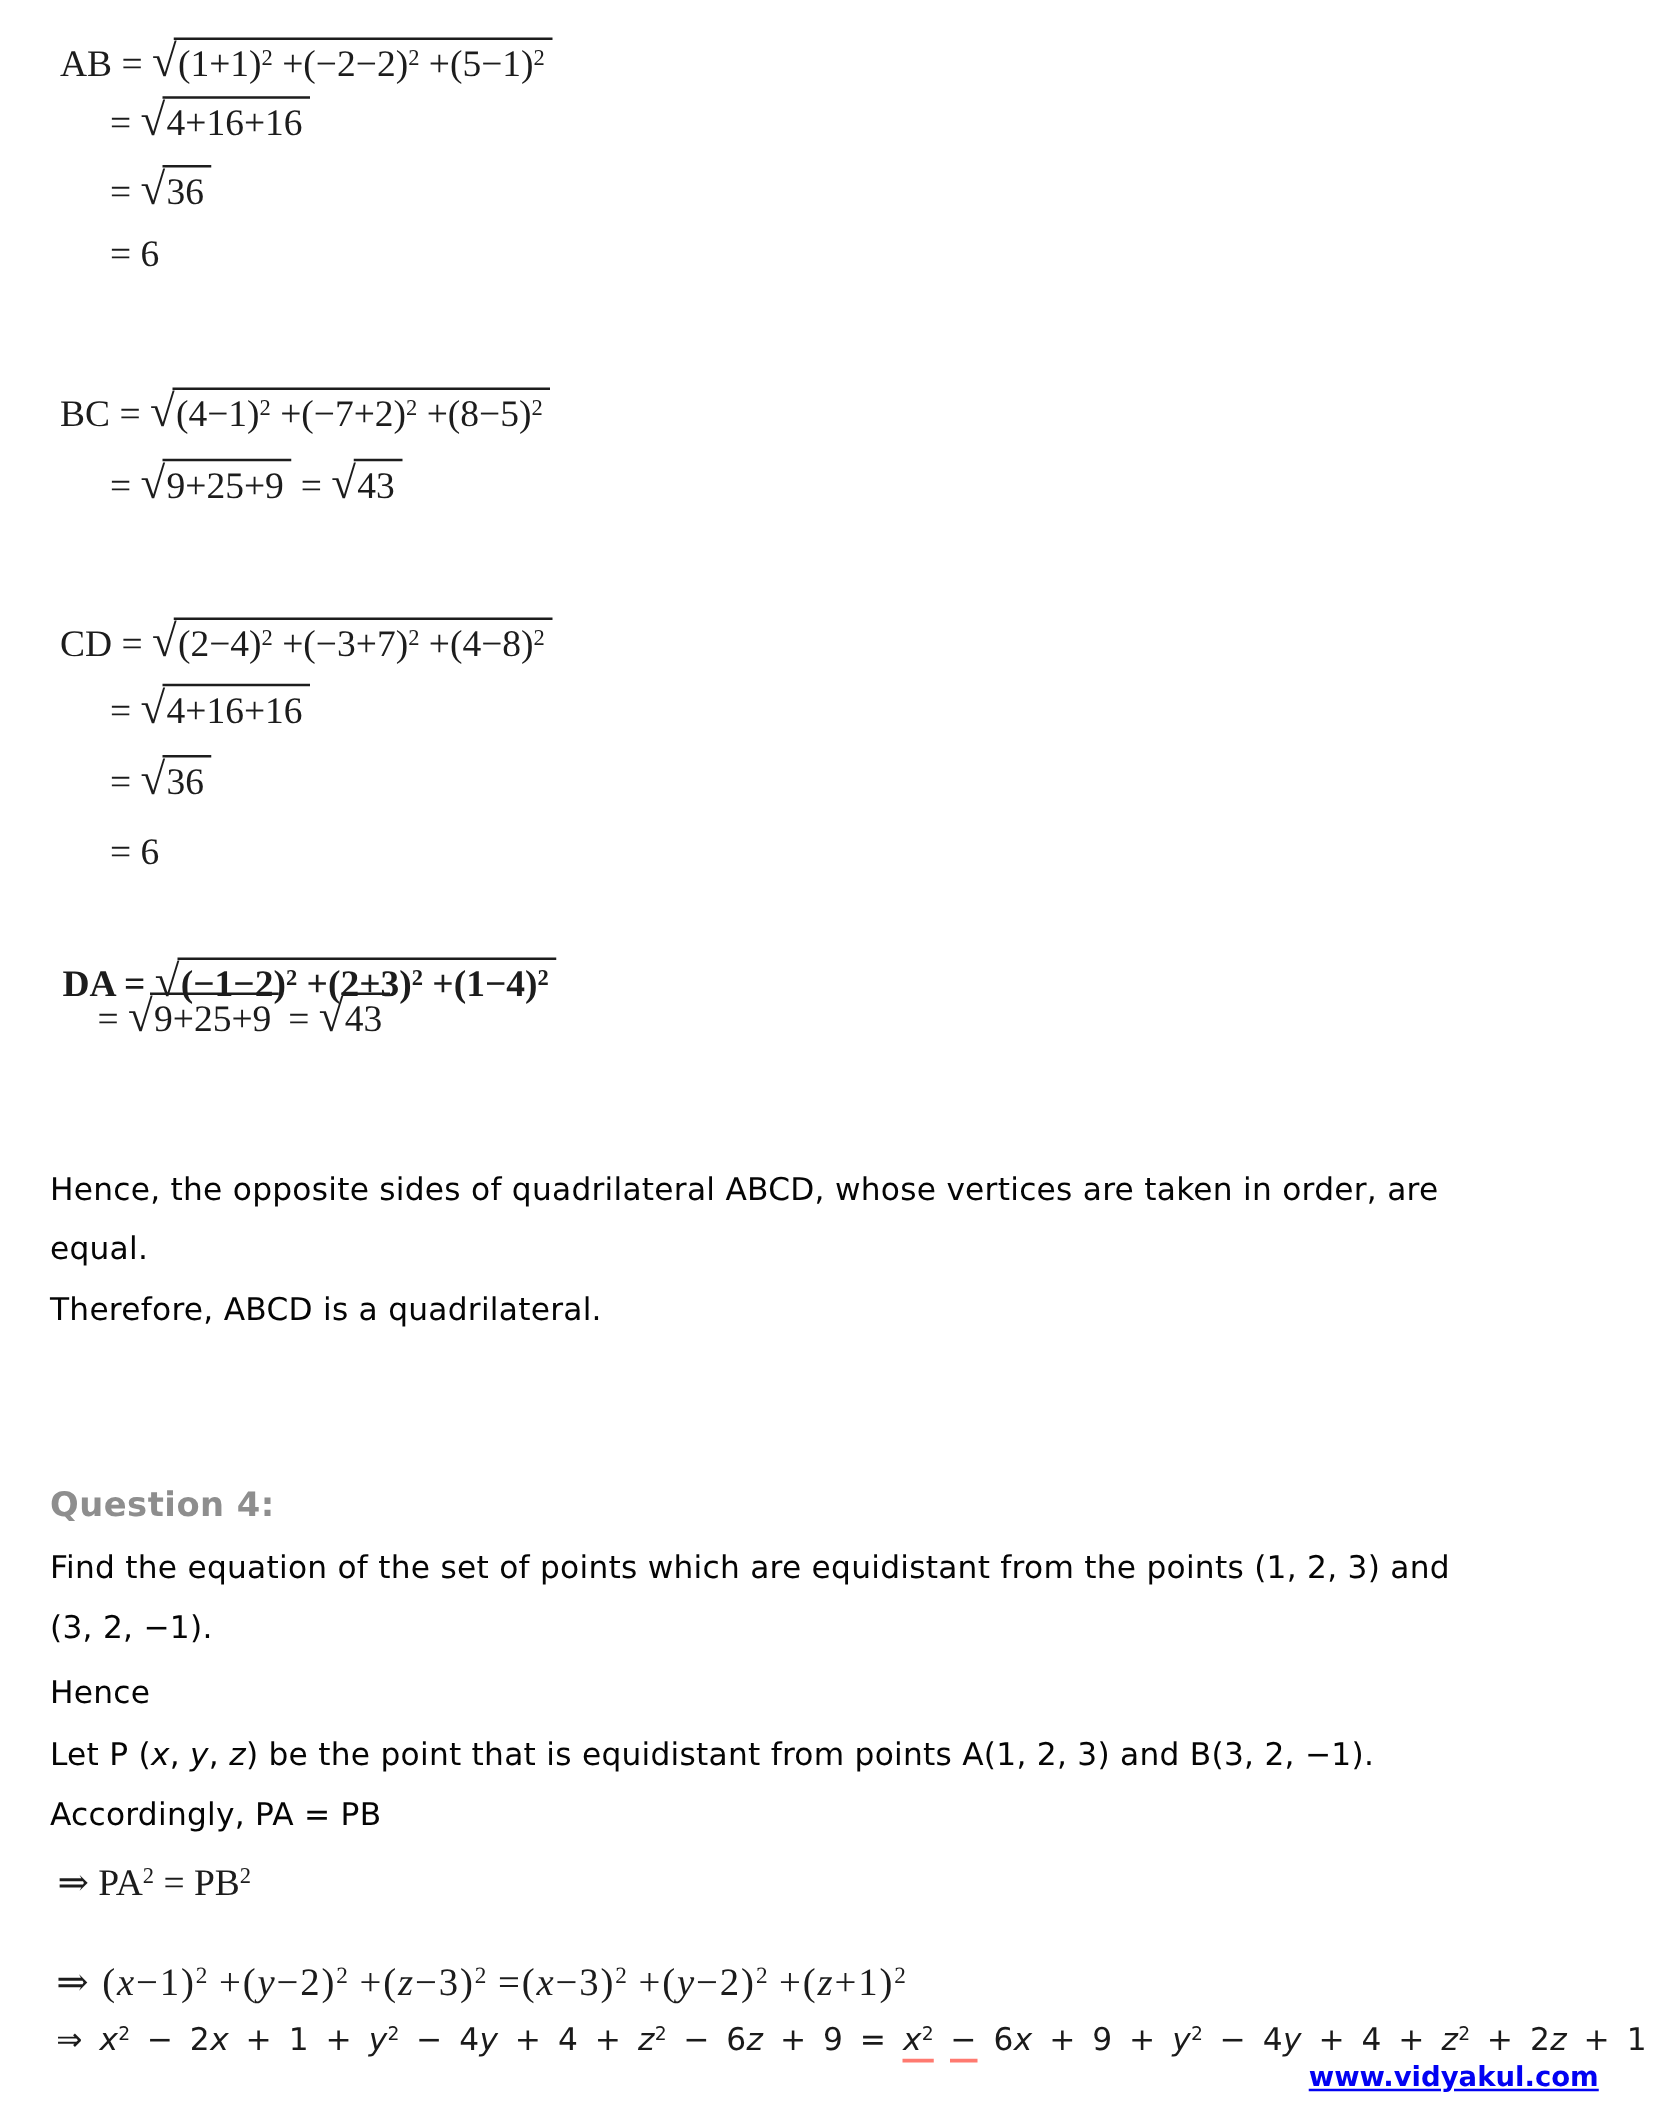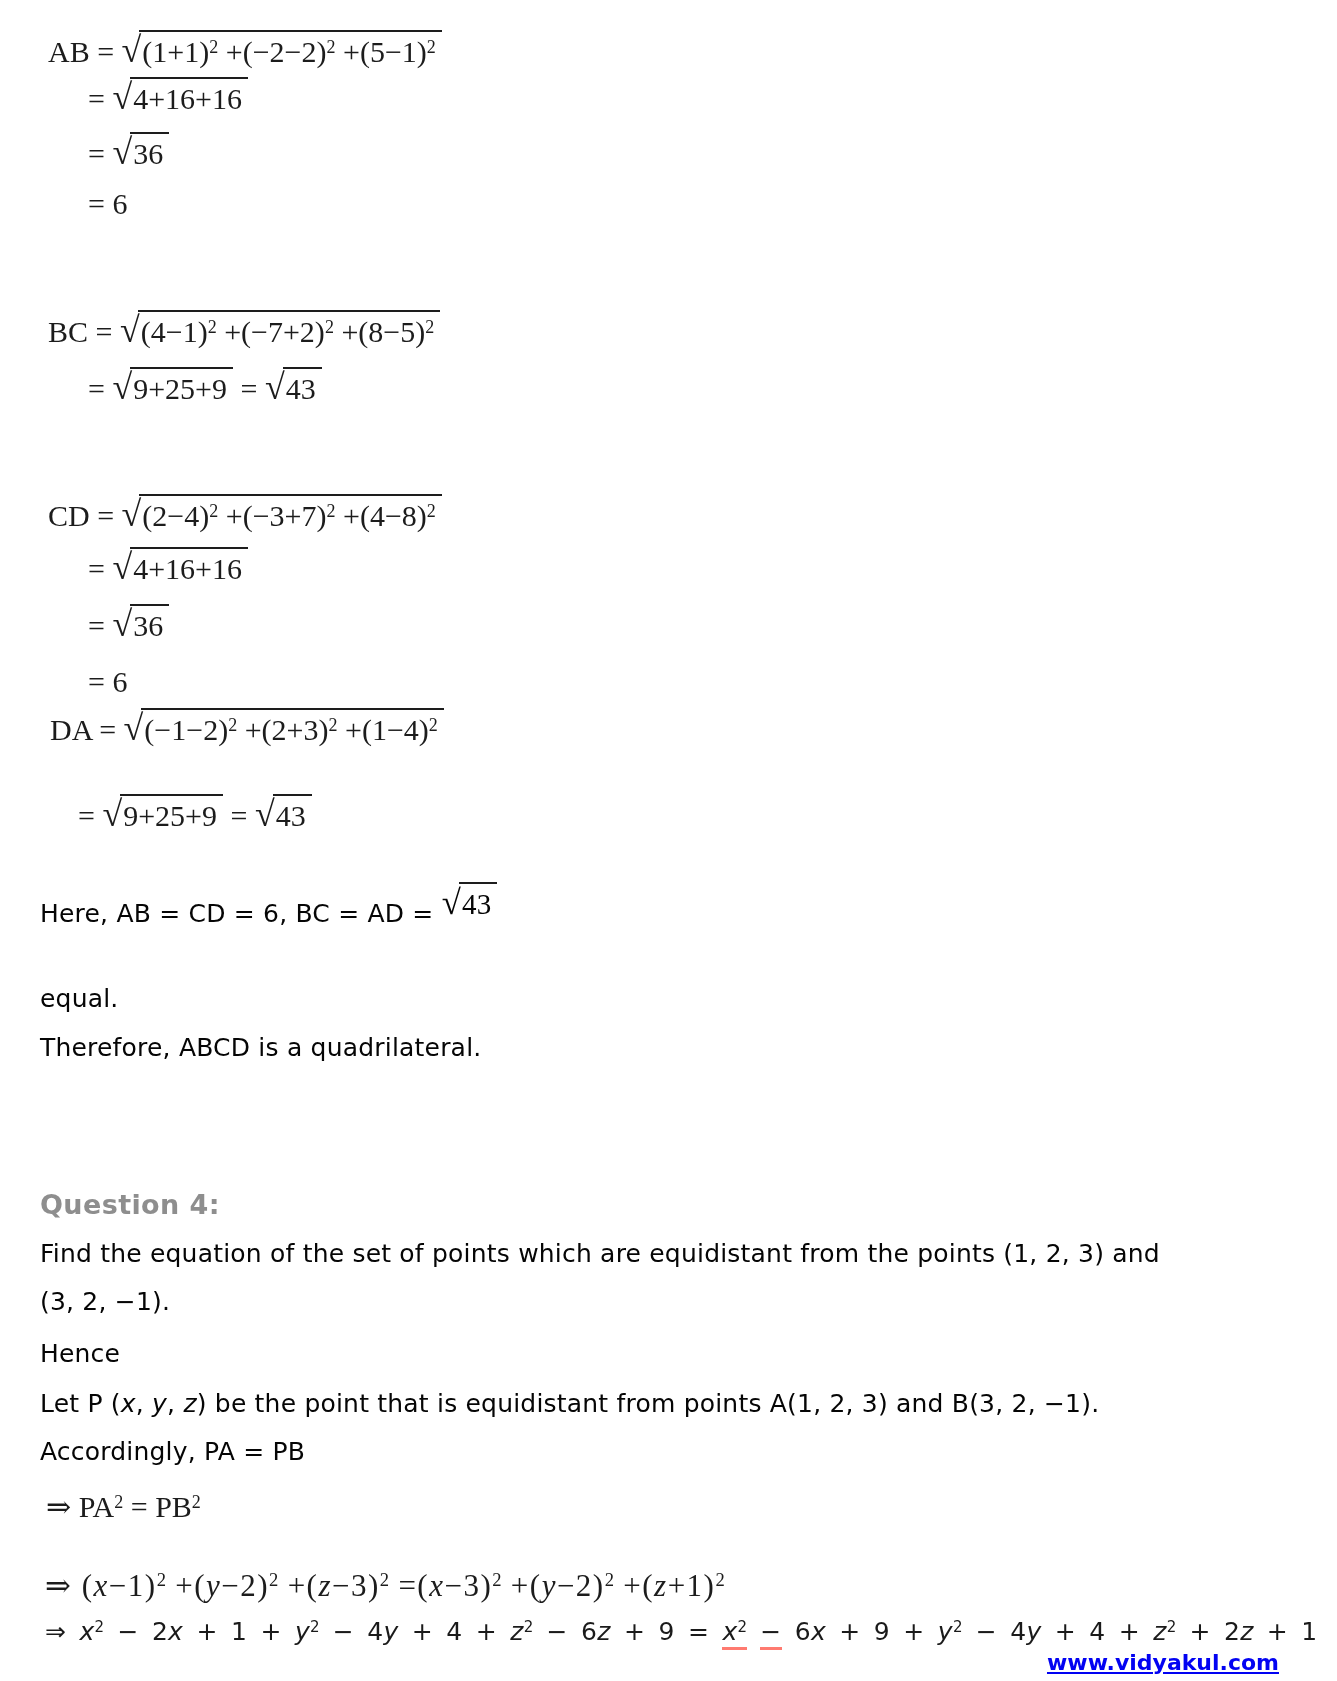--- a/index.html
+++ b/index.html
@@ -59,24 +59,24 @@
   <div class="ml" style="left:88px; top:187px;">= 6</div>
 
   <div class="ml" style="left:48px; top:310px;">BC = <span class="sq"><span class="r">√</span><span class="v">(4−1)<span class="sup">2</span> +(−7+2)<span class="sup">2</span> +(8−5)<span class="sup">2</span></span></span></div>
   <div class="ml" style="left:88px; top:367px;">= <span class="sq"><span class="r">√</span><span class="v">9+25+9</span></span> = <span class="sq"><span class="r">√</span><span class="v">43</span></span></div>
 
   <div class="ml" style="left:48px; top:494px;">CD = <span class="sq"><span class="r">√</span><span class="v">(2−4)<span class="sup">2</span> +(−3+7)<span class="sup">2</span> +(4−8)<span class="sup">2</span></span></span></div>
   <div class="ml" style="left:88px; top:547px;">= <span class="sq"><span class="r">√</span><span class="v">4+16+16</span></span></div>
   <div class="ml" style="left:88px; top:604px;">= <span class="sq"><span class="r">√</span><span class="v">36</span></span></div>
   <div class="ml" style="left:88px; top:665px;">= 6</div>
 
-  <div class="ml" style="left:50px; top:708px;">DA = <span class="sq"><span class="r">√</span><span class="v">(−1−2)<span class="sup">2</span> +(2+3)<span class="sup">2</span> +(1−4)<span class="sup">2</span></span></span></div>
+  <div class="ml" style="left:50px; top:766px;font-weight:bold;">DA = <span class="sq"><span class="r">√</span><span class="v">(−1−2)<span class="sup">2</span> +(2+3)<span class="sup">2</span> +(1−4)<span class="sup">2</span></span></span></div>
   <div class="ml" style="left:78px; top:794px;">= <span class="sq"><span class="r">√</span><span class="v">9+25+9</span></span> = <span class="sq"><span class="r">√</span><span class="v">43</span></span></div>
 
-  <div class="tl" style="left:40px; top:890px;">Here, AB = CD = 6, BC = AD = <span class="im"><span class="sq"><span class="r">√</span><span class="v">43</span></span></span></div>
+  <div class="tl" style="left:40px; top:937px;">Hence, the opposite sides of quadrilateral ABCD, whose vertices are taken in order, are</div>
   <div class="tl" style="left:40px; top:984px;">equal.</div>
   <div class="tl" style="left:40px; top:1033px;">Therefore, ABCD is a quadrilateral.</div>
 
   <div class="tl q4" style="left:40px; top:1189px;">Question 4:</div>
   <div class="tl" style="left:40px; top:1239px;">Find the equation of the set of points which are equidistant from the points (1, 2, 3) and</div>
   <div class="tl" style="left:40px; top:1287px;">(3, 2, −1).</div>
   <div class="tl" style="left:40px; top:1339px;">Hence</div>
   <div class="tl" style="left:40px; top:1389px;">Let P (<span class="it">x</span>, <span class="it">y</span>, <span class="it">z</span>) be the point that is equidistant from points A(1, 2, 3) and B(3, 2, −1).</div>
   <div class="tl" style="left:40px; top:1437px;">Accordingly, PA = PB</div>
 

